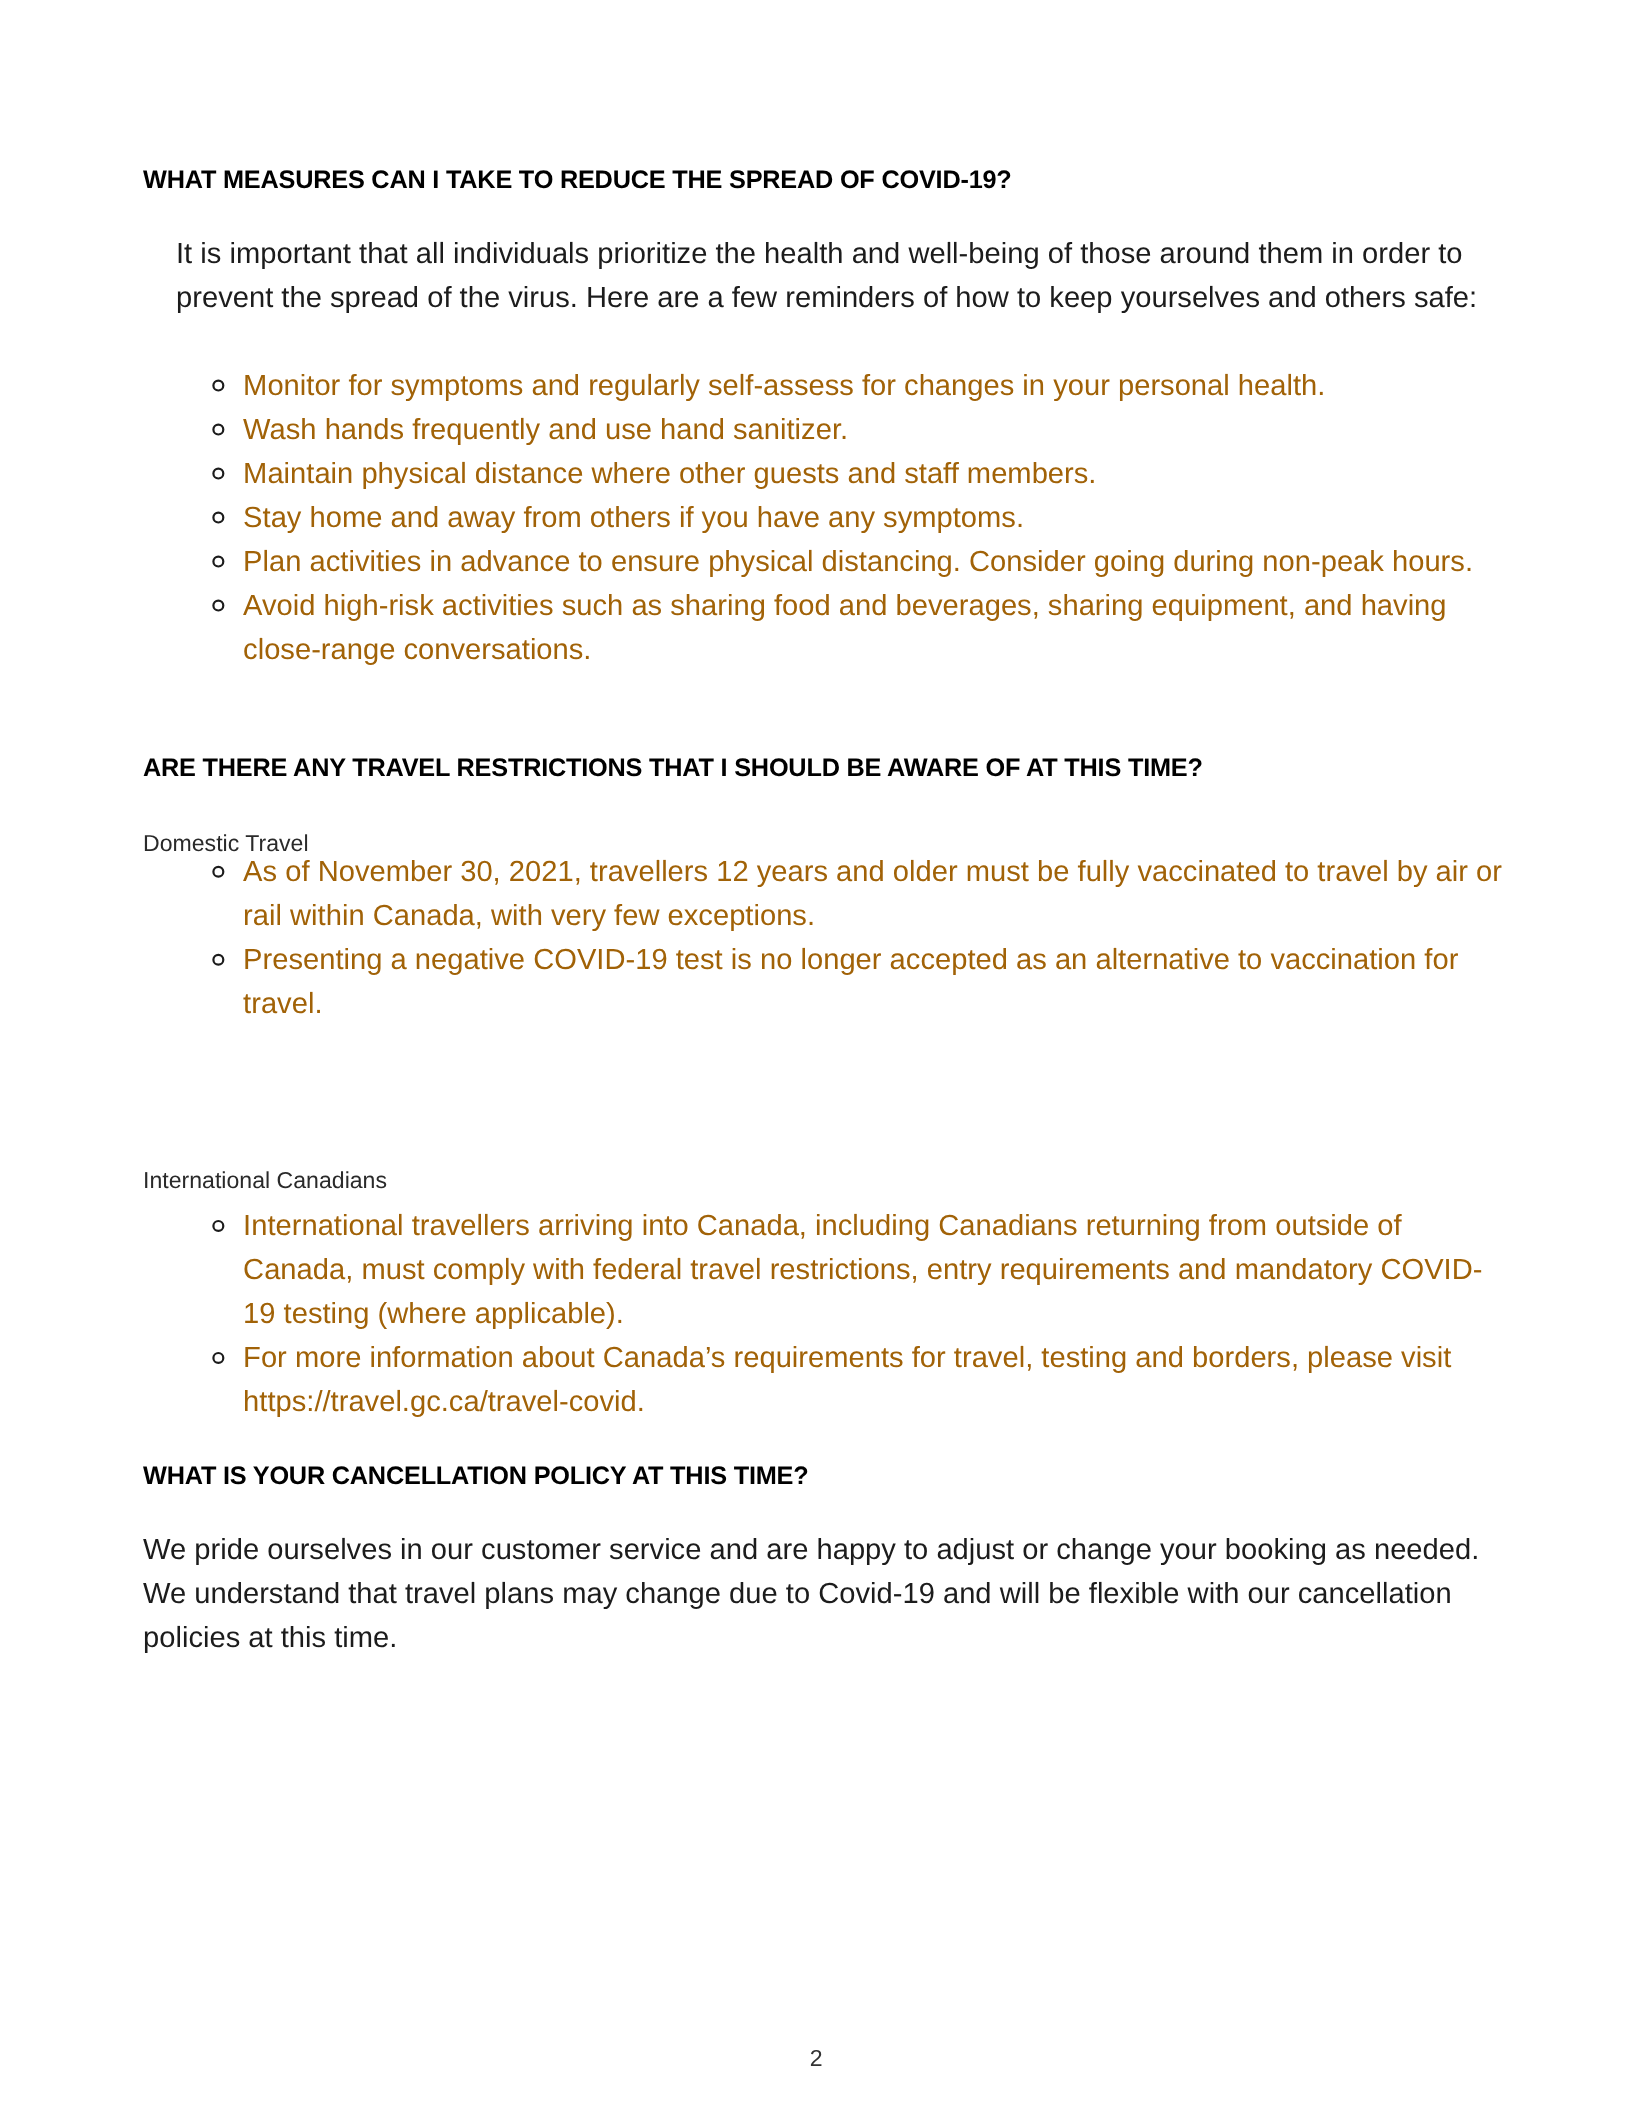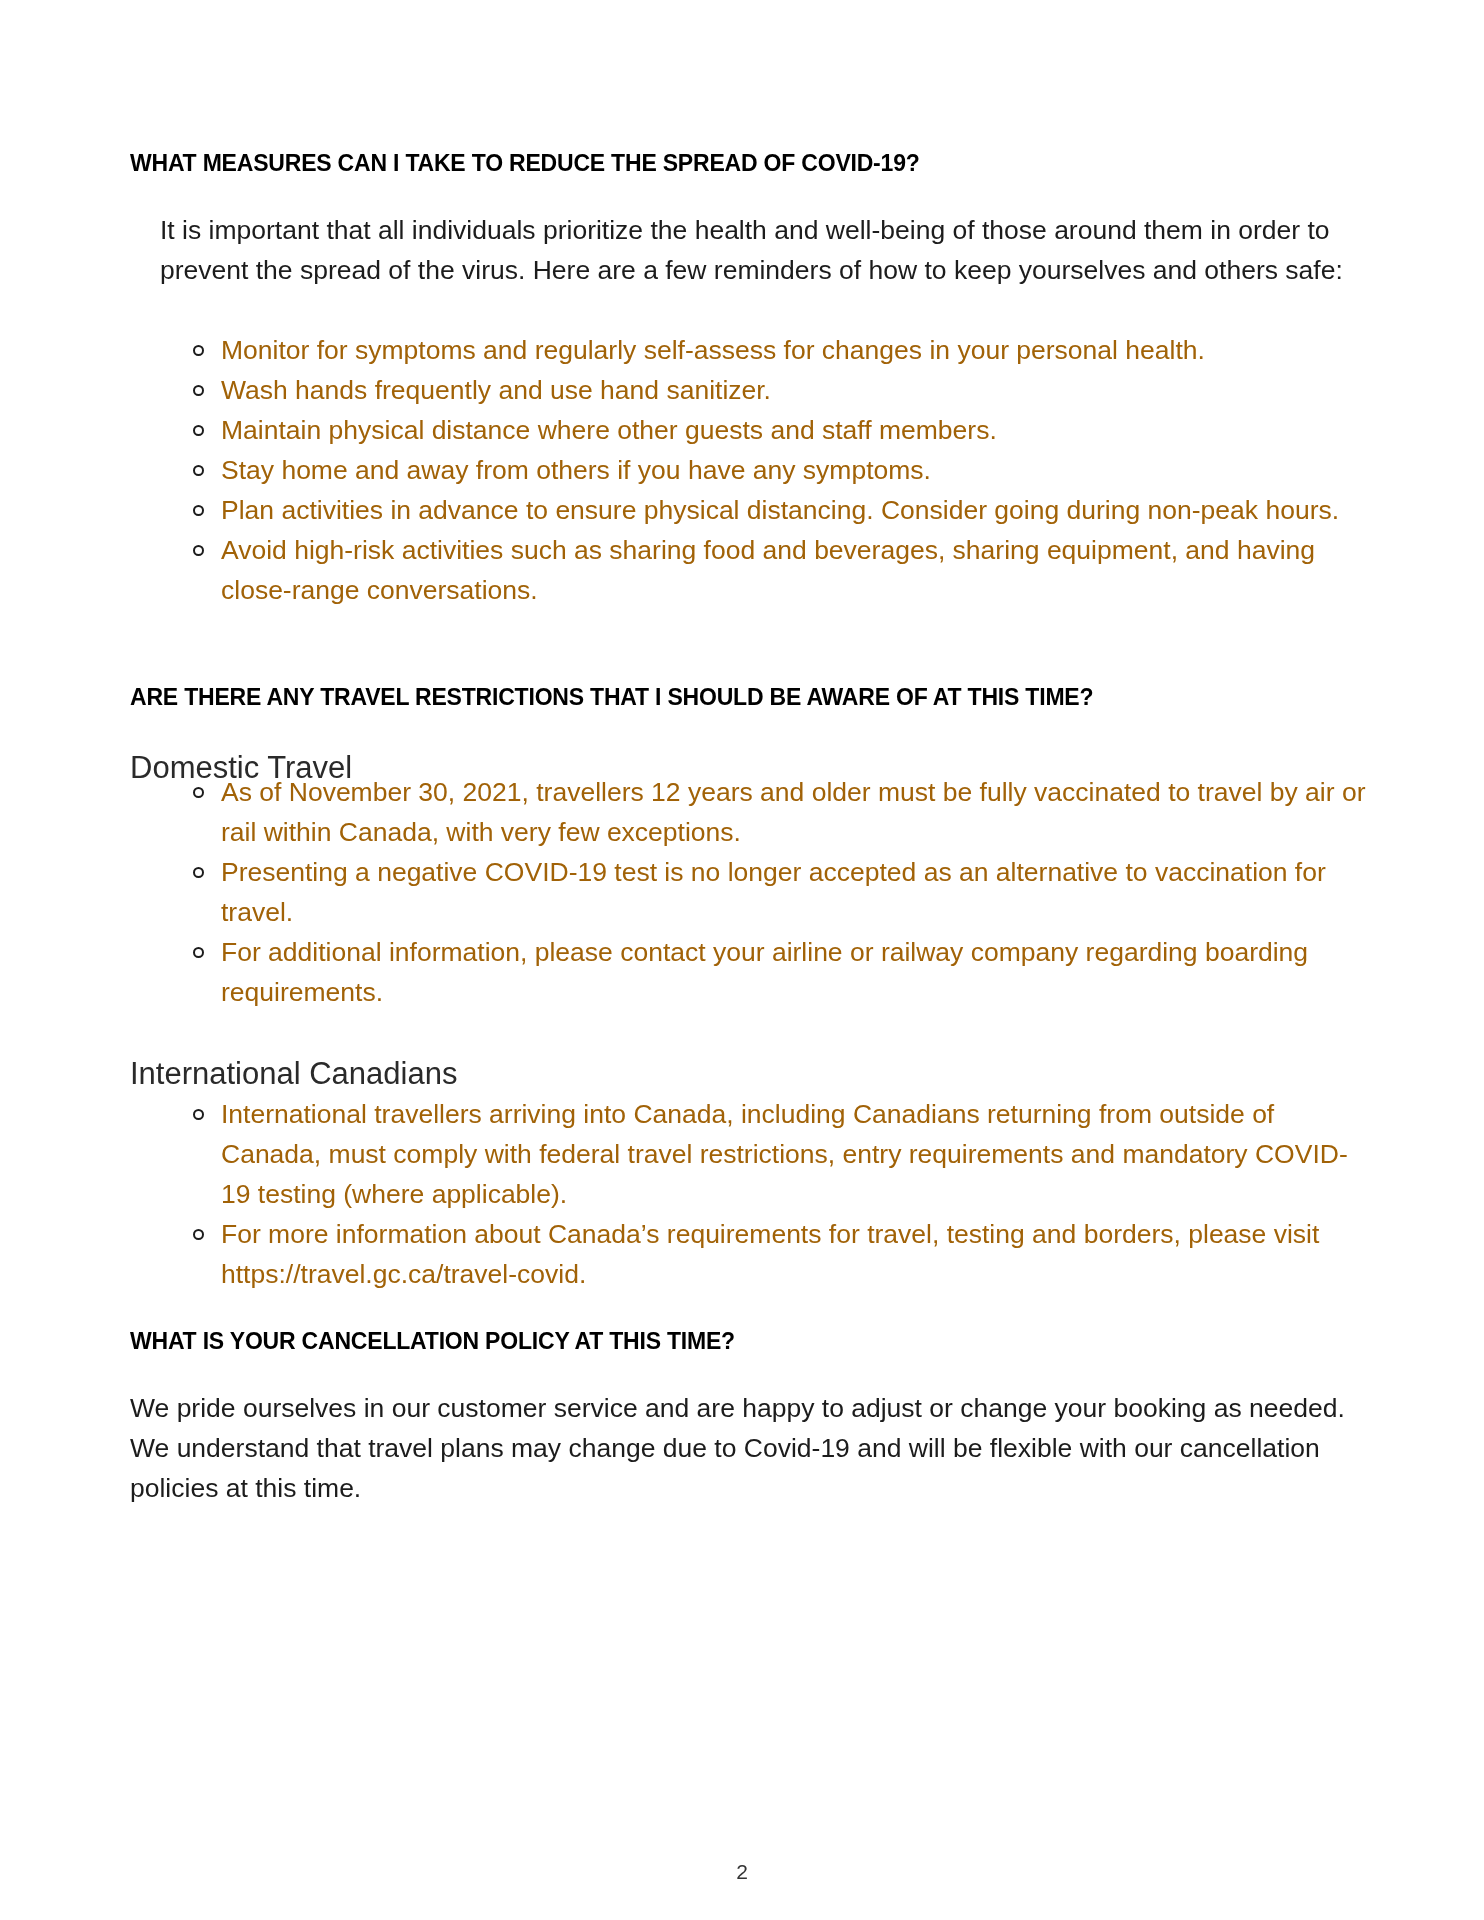--- a/index.html
+++ b/index.html
@@ -2,21 +2,21 @@
 <html><head>
   <meta charset="utf-8">
   <style>
     html, body { margin: 0; padding: 0; background: #ffffff; }
     body { width: 1484px; height: 1920px; position: relative; overflow: hidden;
       font-family: "Liberation Sans", "DejaVu Sans", sans-serif; color: #1f1f1f; }
     .page { position: absolute; left: 130px; top: 0; width: 1230px; }
     .heading { color: #000000; font-weight: bold; font-size: 23px; letter-spacing: -0.2px;
       text-transform: uppercase; margin: 0; position: absolute; left: 0; white-space: nowrap; }
     .para { font-size: 26.5px; line-height: 40px; margin: 0; position: absolute; left: 0; width: 1230px; color: #1c1c1c; }
-    .subhead { font-size: 31px; line-height: 40px; position: absolute; left: 0; color: #2a2a2a; }
+    .subhead { font-size: 21px; line-height: 40px; position: absolute; left: 0; color: #2a2a2a; }
     ul.blist { list-style: none; margin: 0; padding: 0; position: absolute; left: 60px; width: 1180px; }
     ul.blist li { position: relative; padding-left: 31px; font-size: 26.5px; line-height: 40px; color: #a16207; }
     ul.blist li .bullet { position: absolute; left: 3px; top: 15px; width: 7px; height: 7px;
       border: 2px solid #1c1c1c; border-radius: 50%; }
     .pagenum { position: absolute; left: 0; width: 1484px; text-align: center; top: 1860px;
       font-size: 21px; color: #333; }
   </style>
 </head>
 <body>
 
@@ -31,21 +31,20 @@
     <li><span class="bullet"></span><span>Stay home and away from others if you have any symptoms.</span></li>
     <li><span class="bullet"></span><span>Plan activities in advance to ensure physical distancing. Consider going during non-peak hours.</span></li>
     <li><span class="bullet"></span><span>Avoid high-risk activities such as sharing food and beverages, sharing equipment, and having close-range conversations.</span></li>
   </ul>
 
   <h2 class="heading" style="top:684px;">ARE THERE ANY TRAVEL RESTRICTIONS THAT I SHOULD BE AWARE OF AT THIS TIME?</h2>
   <div class="subhead" style="top:748px;">Domestic Travel</div>
   <ul class="blist" style="top:772px;">
     <li><span class="bullet"></span><span>As of November 30, 2021, travellers 12 years and older must be fully vaccinated to travel by air or rail within Canada, with very few exceptions.</span></li>
     <li><span class="bullet"></span><span>Presenting a negative COVID-19 test is no longer accepted as an alternative to vaccination for travel.</span></li>
-    <li><span class="bullet"></span><span>For additional information, please contact your airline or railway company regarding boarding requirements.</span></li>
   </ul>
 
   <div class="subhead" style="top:1054px;">International Canadians</div>
   <ul class="blist" style="top:1094px;">
     <li><span class="bullet"></span><span>International travellers arriving into Canada, including Canadians returning from outside of Canada, must comply with federal travel restrictions, entry requirements and mandatory COVID-19 testing (where applicable).</span></li>
     <li><span class="bullet"></span><span>For more information about Canada’s requirements for travel, testing and borders, please visit https://travel.gc.ca/travel-covid.</span></li>
   </ul>
 
   <h2 class="heading" style="top:1328px;">WHAT IS YOUR CANCELLATION POLICY AT THIS TIME?</h2>
   <p class="para" style="top:1388px;">We pride ourselves in our customer service and are happy to adjust or change your booking as needed. We understand that travel plans may change due to Covid-19 and will be flexible with our cancellation policies at this time.</p>

